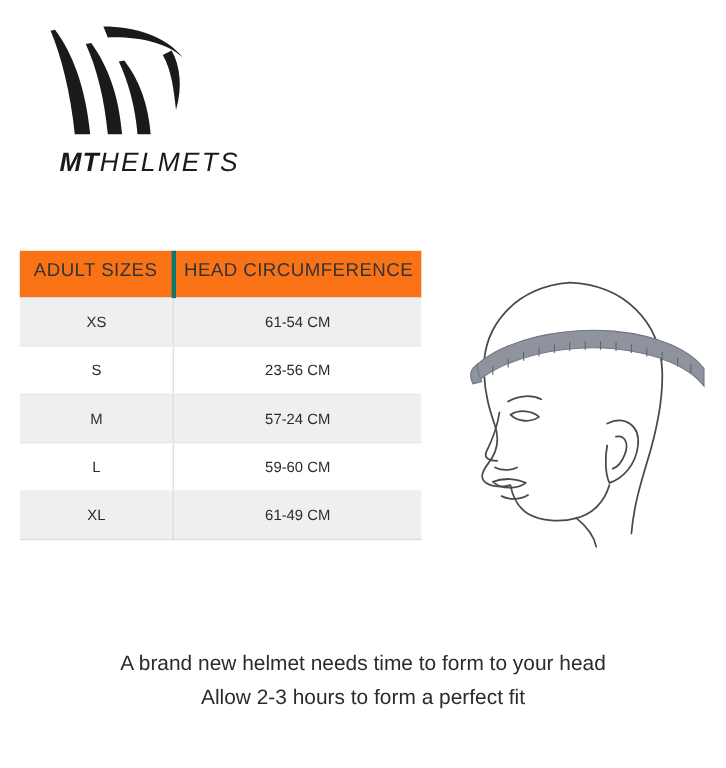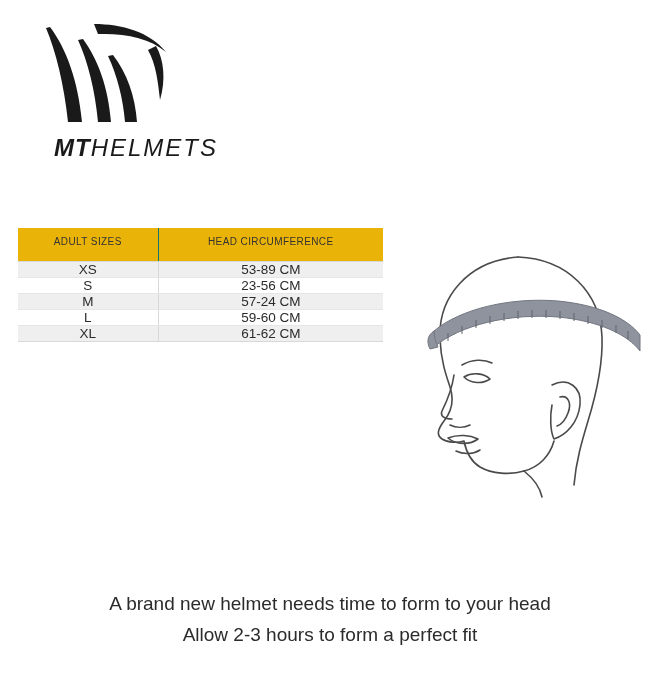--- a/index.html
+++ b/index.html
@@ -55,35 +55,35 @@
 
   
   .size-table {
     position: absolute;
     left: 18px;
     top: 228px;
     width: 365px;
     border-collapse: collapse;
   }
   .size-table th {
-    font-size: 10px;
+    font-size: 17px;
     font-weight: normal;
     color: #333;
     letter-spacing: 0.4px;
     padding: 8px 0 14px 0;
     text-align: center;
     border-bottom: 1px solid #d8d8d8;
-    background: #eab308;
+    background: #f97316;
   }
   .size-table th.col-a { width: 140px; }
-  .size-table th.col-b { width: 225px; border-left: 1px solid #0f766e; }
+  .size-table th.col-b { width: 225px; border-left: 4px solid #0f766e; }
   .size-table td {
     font-size: 13.5px;
     text-align: center;
-    padding: 0 0;
+    padding: 14px 0;
     color: #2b2b2b;
     border-bottom: 1px solid #e6e6e6;
   }
   .size-table td.col-b { border-left: 1px solid #d8d8d8; }
   .size-table tr.shaded td { background: #efefef; }
   .size-table tr.plain td { background: #ffffff; }
   .size-table tr:last-child td { border-bottom: 1px solid #d8d8d8; }
 
   
   .head-figure {
@@ -132,37 +132,37 @@
 <table class="size-table">
   <thead>
     <tr>
       <th class="col-a">ADULT SIZES</th>
       <th class="col-b">HEAD CIRCUMFERENCE</th>
     </tr>
   </thead>
   <tbody>
     <tr class="shaded">
       <td class="col-a">XS</td>
-      <td class="col-b">53-89 CM</td>
+      <td class="col-b">61-54 CM</td>
     </tr>
     <tr class="plain">
       <td class="col-a">S</td>
       <td class="col-b">23-56 CM</td>
     </tr>
     <tr class="shaded">
       <td class="col-a">M</td>
       <td class="col-b">57-24 CM</td>
     </tr>
     <tr class="plain">
       <td class="col-a">L</td>
       <td class="col-b">59-60 CM</td>
     </tr>
     <tr class="shaded">
       <td class="col-a">XL</td>
-      <td class="col-b">61-62 CM</td>
+      <td class="col-b">61-49 CM</td>
     </tr>
   </tbody>
 </table>
 
 <svg class="head-figure" viewBox="0 0 250 265" aria-hidden="true">
   <g fill="none" stroke="#4a4a4a" stroke-width="1.6" stroke-linecap="round" stroke-linejoin="round">
 
     <path d="M118 22 C 68 26, 38 62, 40 104 C 41 126, 46 140, 50 152
              C 54 164, 52 176, 44 186 C 38 194, 36 200, 42 204
              C 48 208, 58 208, 64 206

